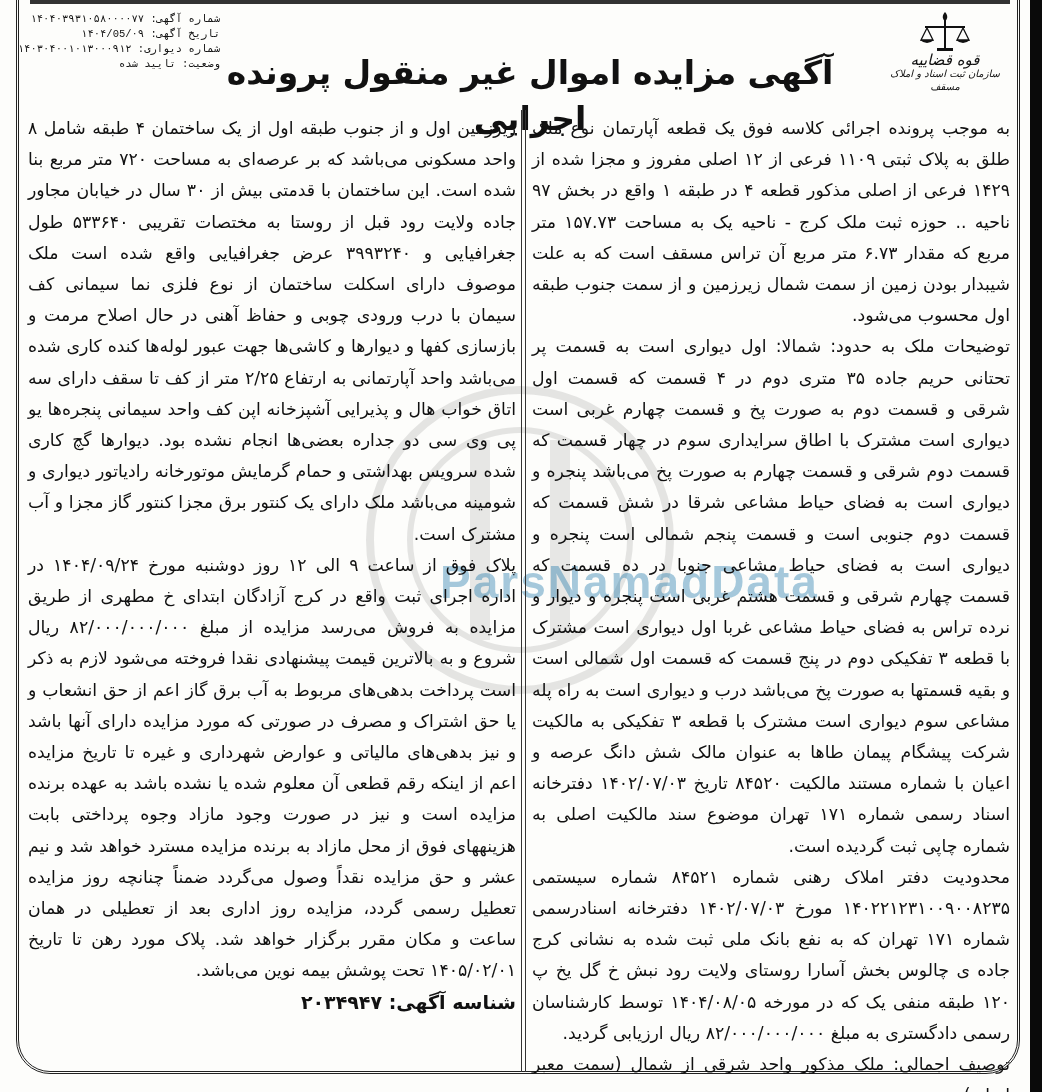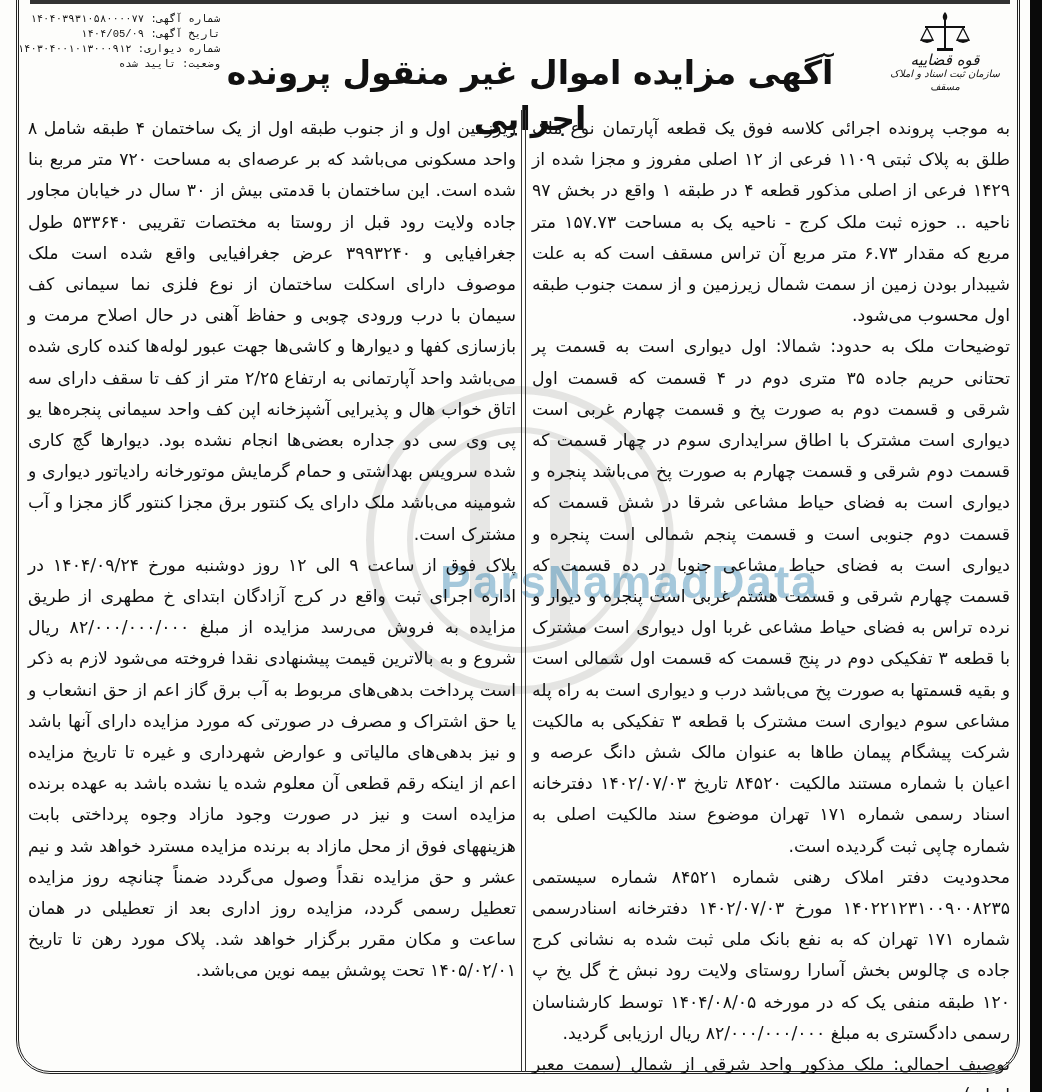--- a/index.html
+++ b/index.html
@@ -113,13 +113,14 @@
 <div class="col col-right">
   <p>به موجب پرونده اجرائی کلاسه فوق یک قطعه آپارتمان نوع ملک طلق به پلاک ثبتی ۱۱۰۹ فرعی از ۱۲ اصلی مفروز و مجزا شده از ۱۴۲۹ فرعی از اصلی مذکور قطعه ۴ در طبقه ۱ واقع در بخش ۹۷ ناحیه .. حوزه ثبت ملک کرج - ناحیه یک به مساحت ۱۵۷.۷۳ متر مربع که مقدار ۶.۷۳ متر مربع آن تراس مسقف است که به علت شیبدار بودن زمین از سمت شمال زیرزمین و از سمت جنوب طبقه اول محسوب می‌شود.</p>
   <p>توضیحات ملک به حدود: شمالا: اول دیواری است به قسمت پر تحتانی حریم جاده ۳۵ متری دوم در ۴ قسمت که قسمت اول شرقی و قسمت دوم به صورت پخ و قسمت چهارم غربی است دیواری است مشترک با اطاق سرایداری سوم در چهار قسمت که قسمت دوم شرقی و قسمت چهارم به صورت پخ می‌باشد پنجره و دیواری است به فضای حیاط مشاعی شرقا در شش قسمت که قسمت دوم جنوبی است و قسمت پنجم شمالی است پنجره و دیواری است به فضای حیاط مشاعی جنوبا در ده قسمت که قسمت چهارم شرقی و قسمت هشتم غربی است پنجره و دیوار و نرده تراس به فضای حیاط مشاعی غربا اول دیواری است مشترک با قطعه ۳ تفکیکی دوم در پنج قسمت که قسمت اول شمالی است و بقیه قسمتها به صورت پخ می‌باشد درب و دیواری است به راه پله مشاعی سوم دیواری است مشترک با قطعه ۳ تفکیکی به مالکیت شرکت پیشگام پیمان طاها به عنوان مالک شش دانگ عرصه و اعیان با شماره مستند مالکیت ۸۴۵۲۰ تاریخ ۱۴۰۲/۰۷/۰۳ دفترخانه اسناد رسمی شماره ۱۷۱ تهران موضوع سند مالکیت اصلی به شماره چاپی ثبت گردیده است.</p>
   <p>محدودیت دفتر املاک رهنی شماره ۸۴۵۲۱ شماره سیستمی ۱۴۰۲۲۱۲۳۱۰۰۹۰۰۸۲۳۵ مورخ ۱۴۰۲/۰۷/۰۳ دفترخانه اسنادرسمی شماره ۱۷۱ تهران که به نفع بانک ملی ثبت شده به نشانی کرج جاده ی چالوس بخش آسارا روستای ولایت رود نبش خ گل یخ پ ۱۲۰ طبقه منفی یک که در مورخه ۱۴۰۴/۰۸/۰۵ توسط کارشناسان رسمی دادگستری به مبلغ ۸۲/۰۰۰/۰۰۰/۰۰۰ ریال ارزیابی گردید.</p>
   <p>توصیف اجمالی: ملک مذکور واحد شرقی از شمال (سمت معبر اصلی)</p>
 </div>
 
 <div class="col col-left">
   <p>زیرزمین اول و از جنوب طبقه اول از یک ساختمان ۴ طبقه شامل ۸ واحد مسکونی می‌باشد که بر عرصه‌ای به مساحت ۷۲۰ متر مربع بنا شده است. این ساختمان با قدمتی بیش از ۳۰ سال در خیابان مجاور جاده ولایت رود قبل از روستا به مختصات تقریبی ۵۳۳۶۴۰ طول جغرافیایی و ۳۹۹۳۲۴۰ عرض جغرافیایی واقع شده است ملک موصوف دارای اسکلت ساختمان از نوع فلزی نما سیمانی کف سیمان با درب ورودی چوبی و حفاظ آهنی در حال اصلاح مرمت و بازسازی کفها و دیوارها و کاشی‌ها جهت عبور لوله‌ها کنده کاری شده می‌باشد واحد آپارتمانی به ارتفاع ۲/۲۵ متر از کف تا سقف دارای سه اتاق خواب هال و پذیرایی آشپزخانه اپن کف واحد سیمانی پنجره‌ها یو پی وی سی دو جداره بعضی‌ها انجام نشده بود. دیوارها گچ کاری شده سرویس بهداشتی و حمام گرمایش موتورخانه رادیاتور دیواری و شومینه می‌باشد ملک دارای یک کنتور برق مجزا کنتور گاز مجزا و آب مشترک است.</p>
   <p>پلاک فوق از ساعت ۹ الی ۱۲ روز دوشنبه مورخ ۱۴۰۴/۰۹/۲۴ در اداره اجرای ثبت واقع در کرج آزادگان ابتدای خ مطهری از طریق مزایده به فروش می‌رسد مزایده از مبلغ ۸۲/۰۰۰/۰۰۰/۰۰۰ ریال شروع و به بالاترین قیمت پیشنهادی نقدا فروخته می‌شود لازم به ذکر است پرداخت بدهی‌های مربوط به آب برق گاز اعم از حق انشعاب و یا حق اشتراک و مصرف در صورتی که مورد مزایده دارای آنها باشد و نیز بدهی‌های مالیاتی و عوارض شهرداری و غیره تا تاریخ مزایده اعم از اینکه رقم قطعی آن معلوم شده یا نشده باشد به عهده برنده مزایده است و نیز در صورت وجود مازاد وجوه پرداختی بابت هزینههای فوق از محل مازاد به برنده مزایده مسترد خواهد شد و نیم عشر و حق مزایده نقداً وصول می‌گردد ضمناً چنانچه روز مزایده تعطیل رسمی گردد، مزایده روز اداری بعد از تعطیلی در همان ساعت و مکان مقرر برگزار خواهد شد. پلاک مورد رهن تا تاریخ ۱۴۰۵/۰۲/۰۱ تحت پوشش بیمه نوین می‌باشد.</p>
+  <p class="ad-id">شناسه آگهی: ۲۰۳۴۹۴۷</p>
 </div>
 
 </body></html>

